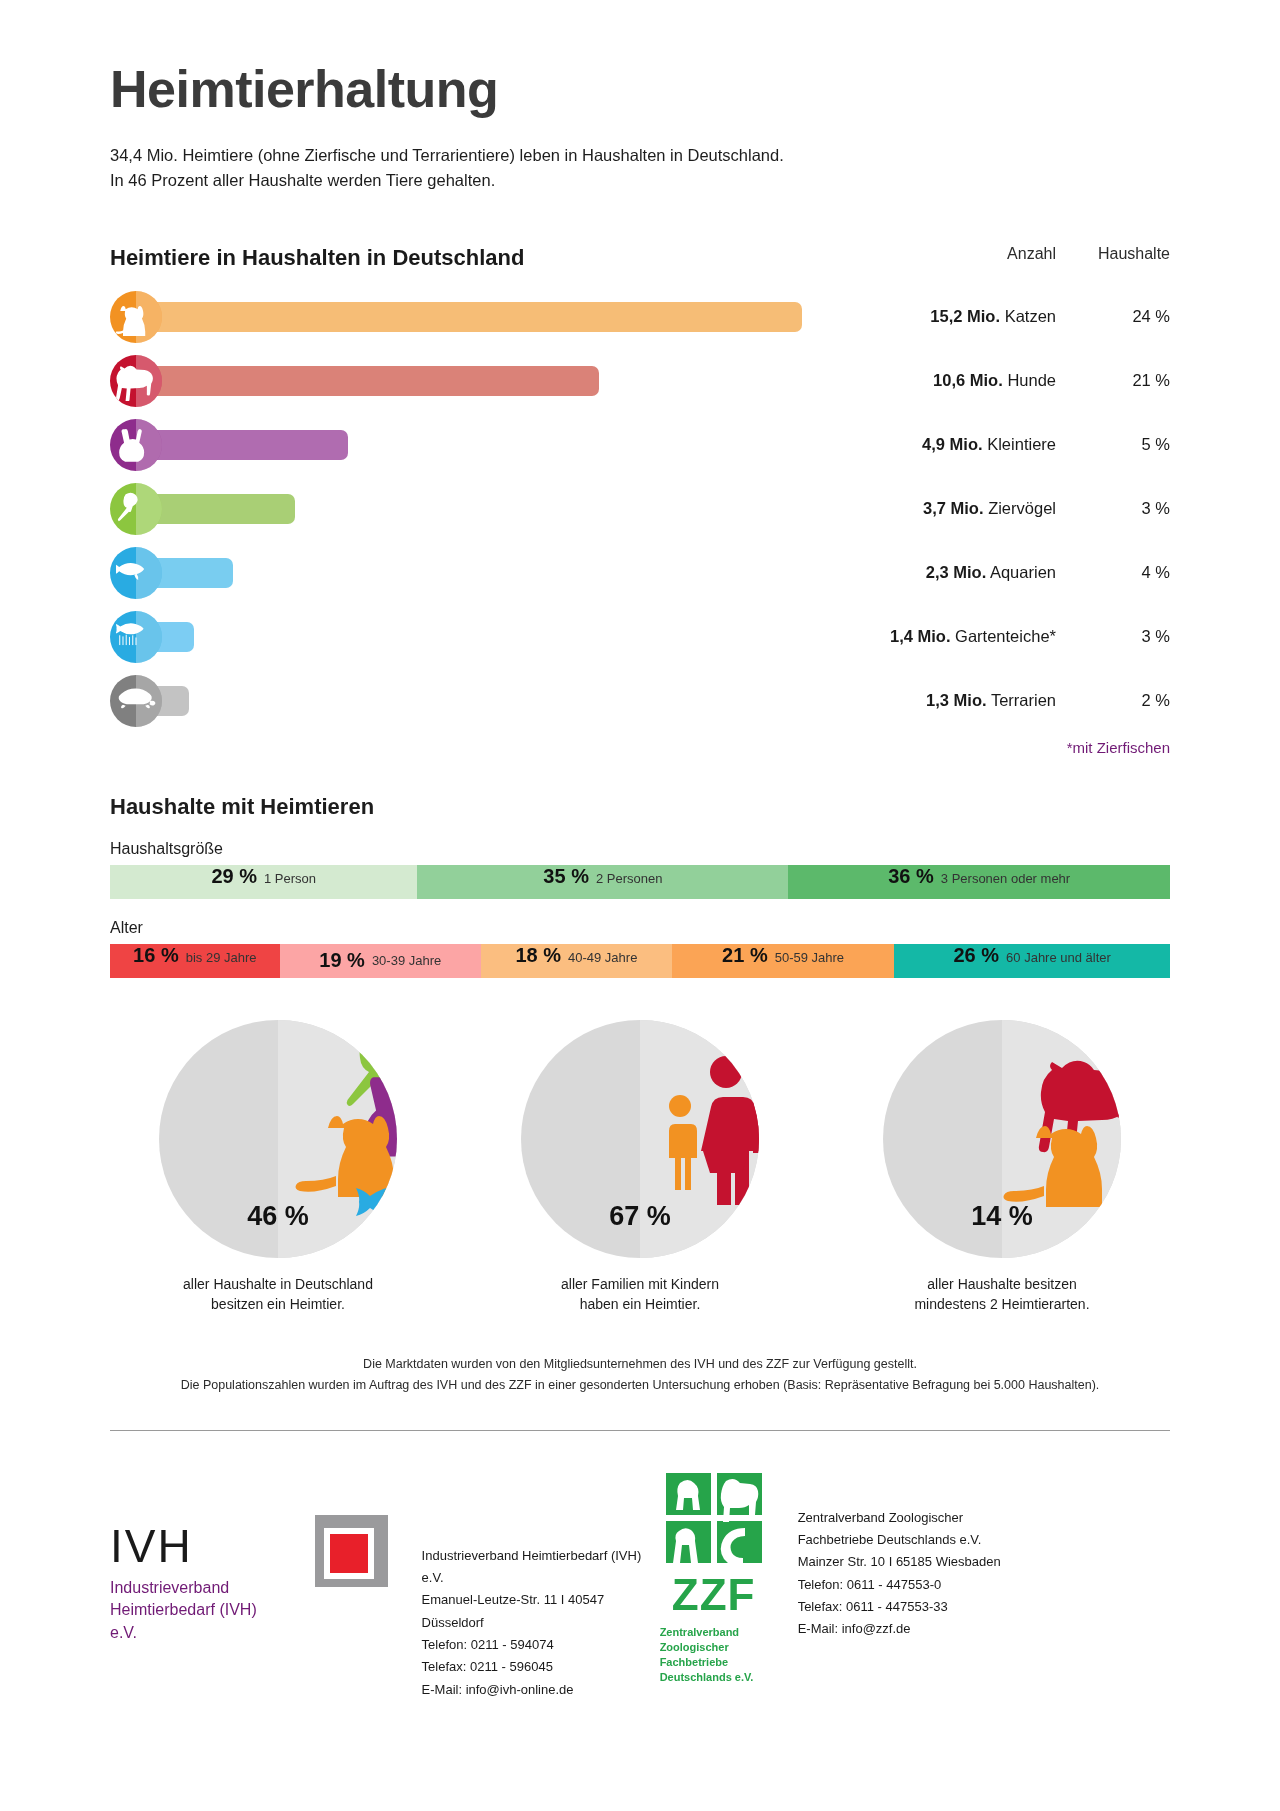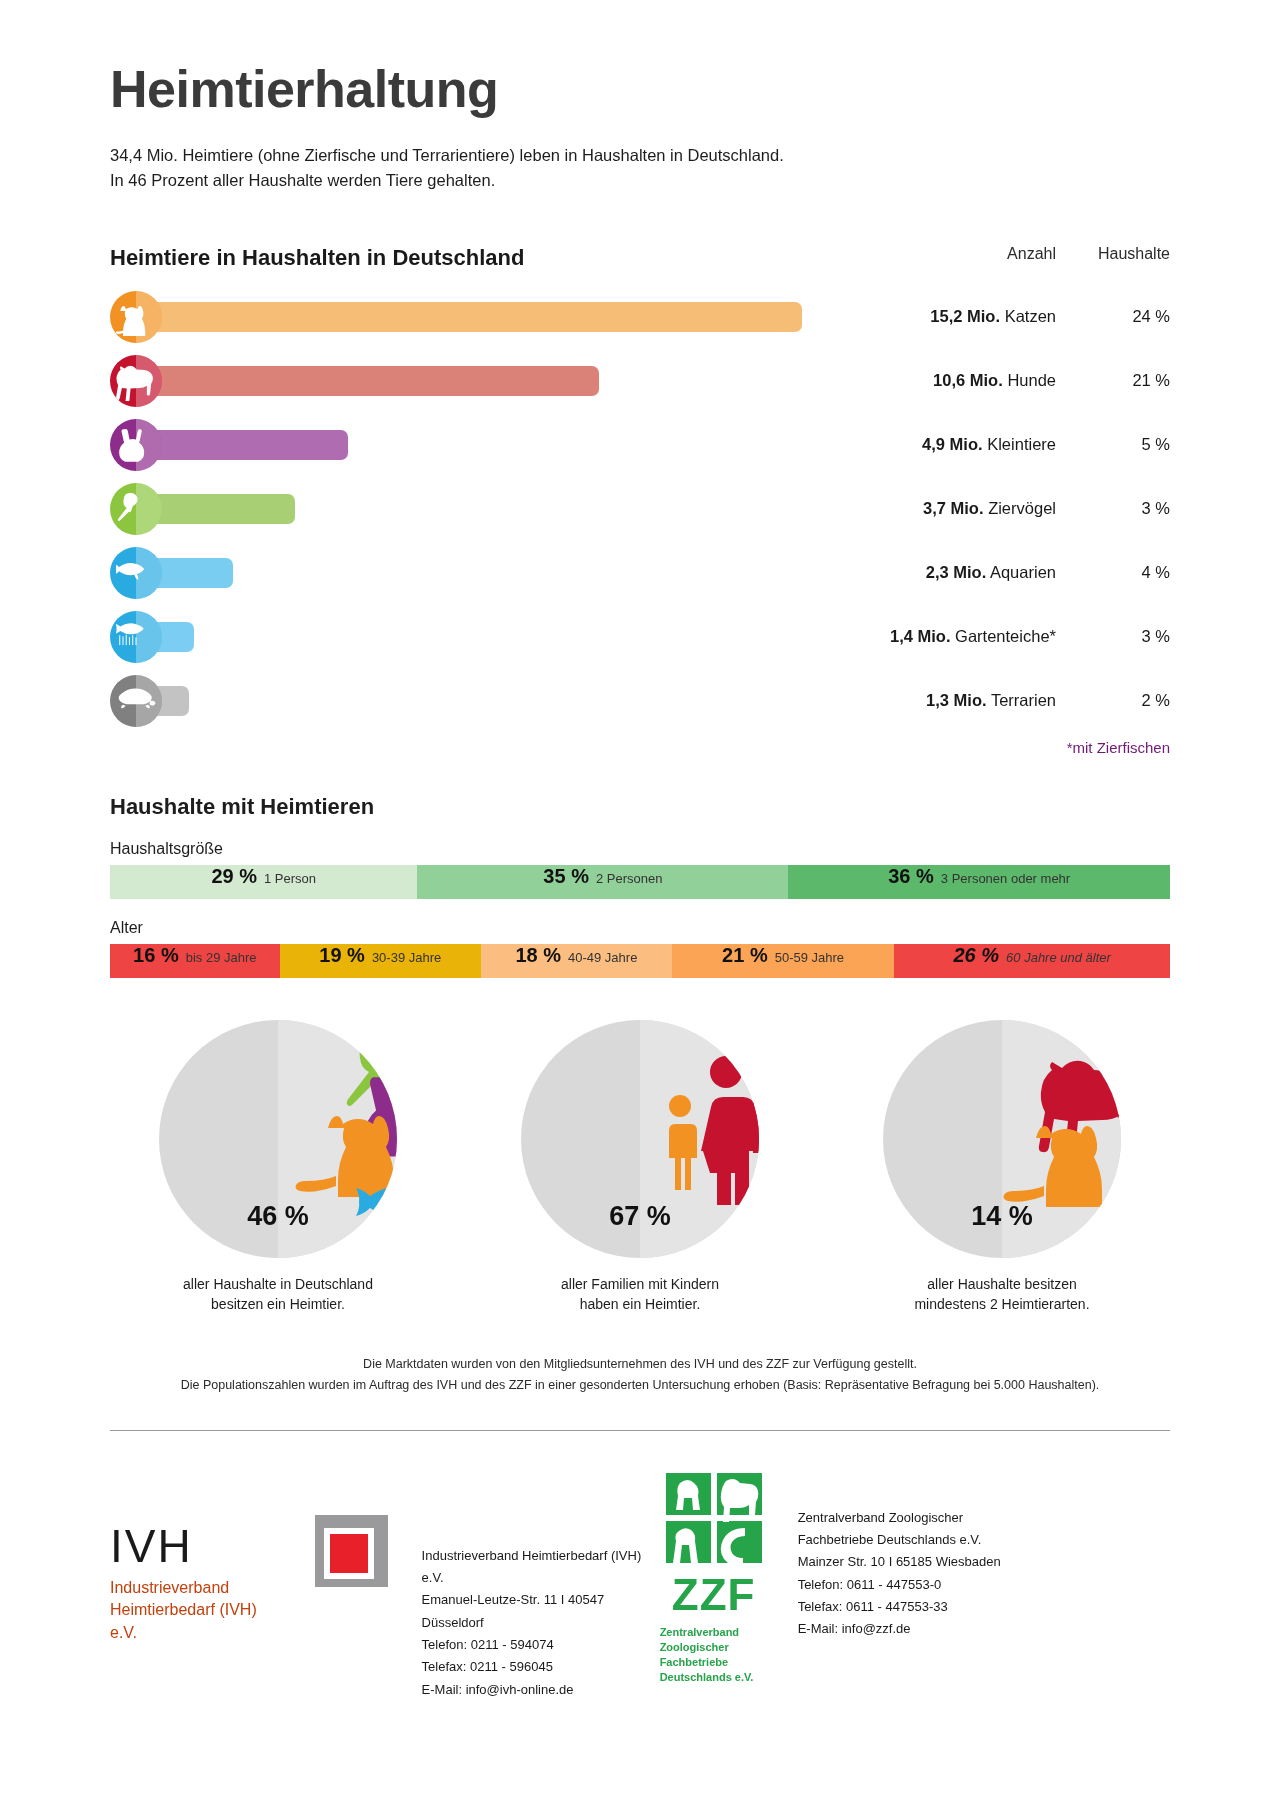--- a/index.html
+++ b/index.html
@@ -205,21 +205,21 @@
     font-weight: normal;
     letter-spacing: 2px;
     color: #1a1a1a;
     line-height: 1;
     margin-top: 56px;
   }
   .ivh-sub {
     font-size: 16px;
     line-height: 1.42;
     margin-top: 8px;
-    color: #c2410c;
+    color: #701a75;
   }
   .ivh-mark {
     width: 76px; height: 72px;
     margin: 48px 0 0 34px;
     position: relative;
     background: #9a9a9c;
   }
   .ivh-mark .inner-w {
     position: absolute; left: 9px; top: 13px;
     width: 50px; height: 51px; background: #ffffff;
@@ -394,33 +394,33 @@
         <span class="cap">3 Personen oder mehr</span>
       </div>
     </div>
 
   <div class="seg-label">Alter</div>
   <div class="seg-bar" id="age-bar">
       <div class="seg" style="flex: 16 0 0px; background: #ef4444;">
         <span class="pct">16 %</span>
         <span class="cap">bis 29 Jahre</span>
       </div>
-      <div class="seg" style="flex: 19 0 0px; background: #eab308;">
+      <div class="seg" style="flex: 19 0 0px; background: #fca5a5; align-items: center;">
         <span class="pct">19 %</span>
         <span class="cap">30-39 Jahre</span>
       </div>
       <div class="seg" style="flex: 18 0 0px; background: rgb(251, 190, 128);">
         <span class="pct">18 %</span>
         <span class="cap">40-49 Jahre</span>
       </div>
       <div class="seg" style="flex: 21 0 0px; background: rgb(251, 164, 85);">
         <span class="pct">21 %</span>
         <span class="cap">50-59 Jahre</span>
       </div>
-      <div class="seg" style="flex: 26 0 0px; background: #ef4444; font-style: italic;">
+      <div class="seg" style="flex: 26 0 0px; background: #14b8a6;">
         <span class="pct">26 %</span>
         <span class="cap">60 Jahre und älter</span>
       </div>
     </div>
 
   <div class="circles">
 
     <div class="circle-block">
       <div class="circle">
         <div class="lighter"></div>

